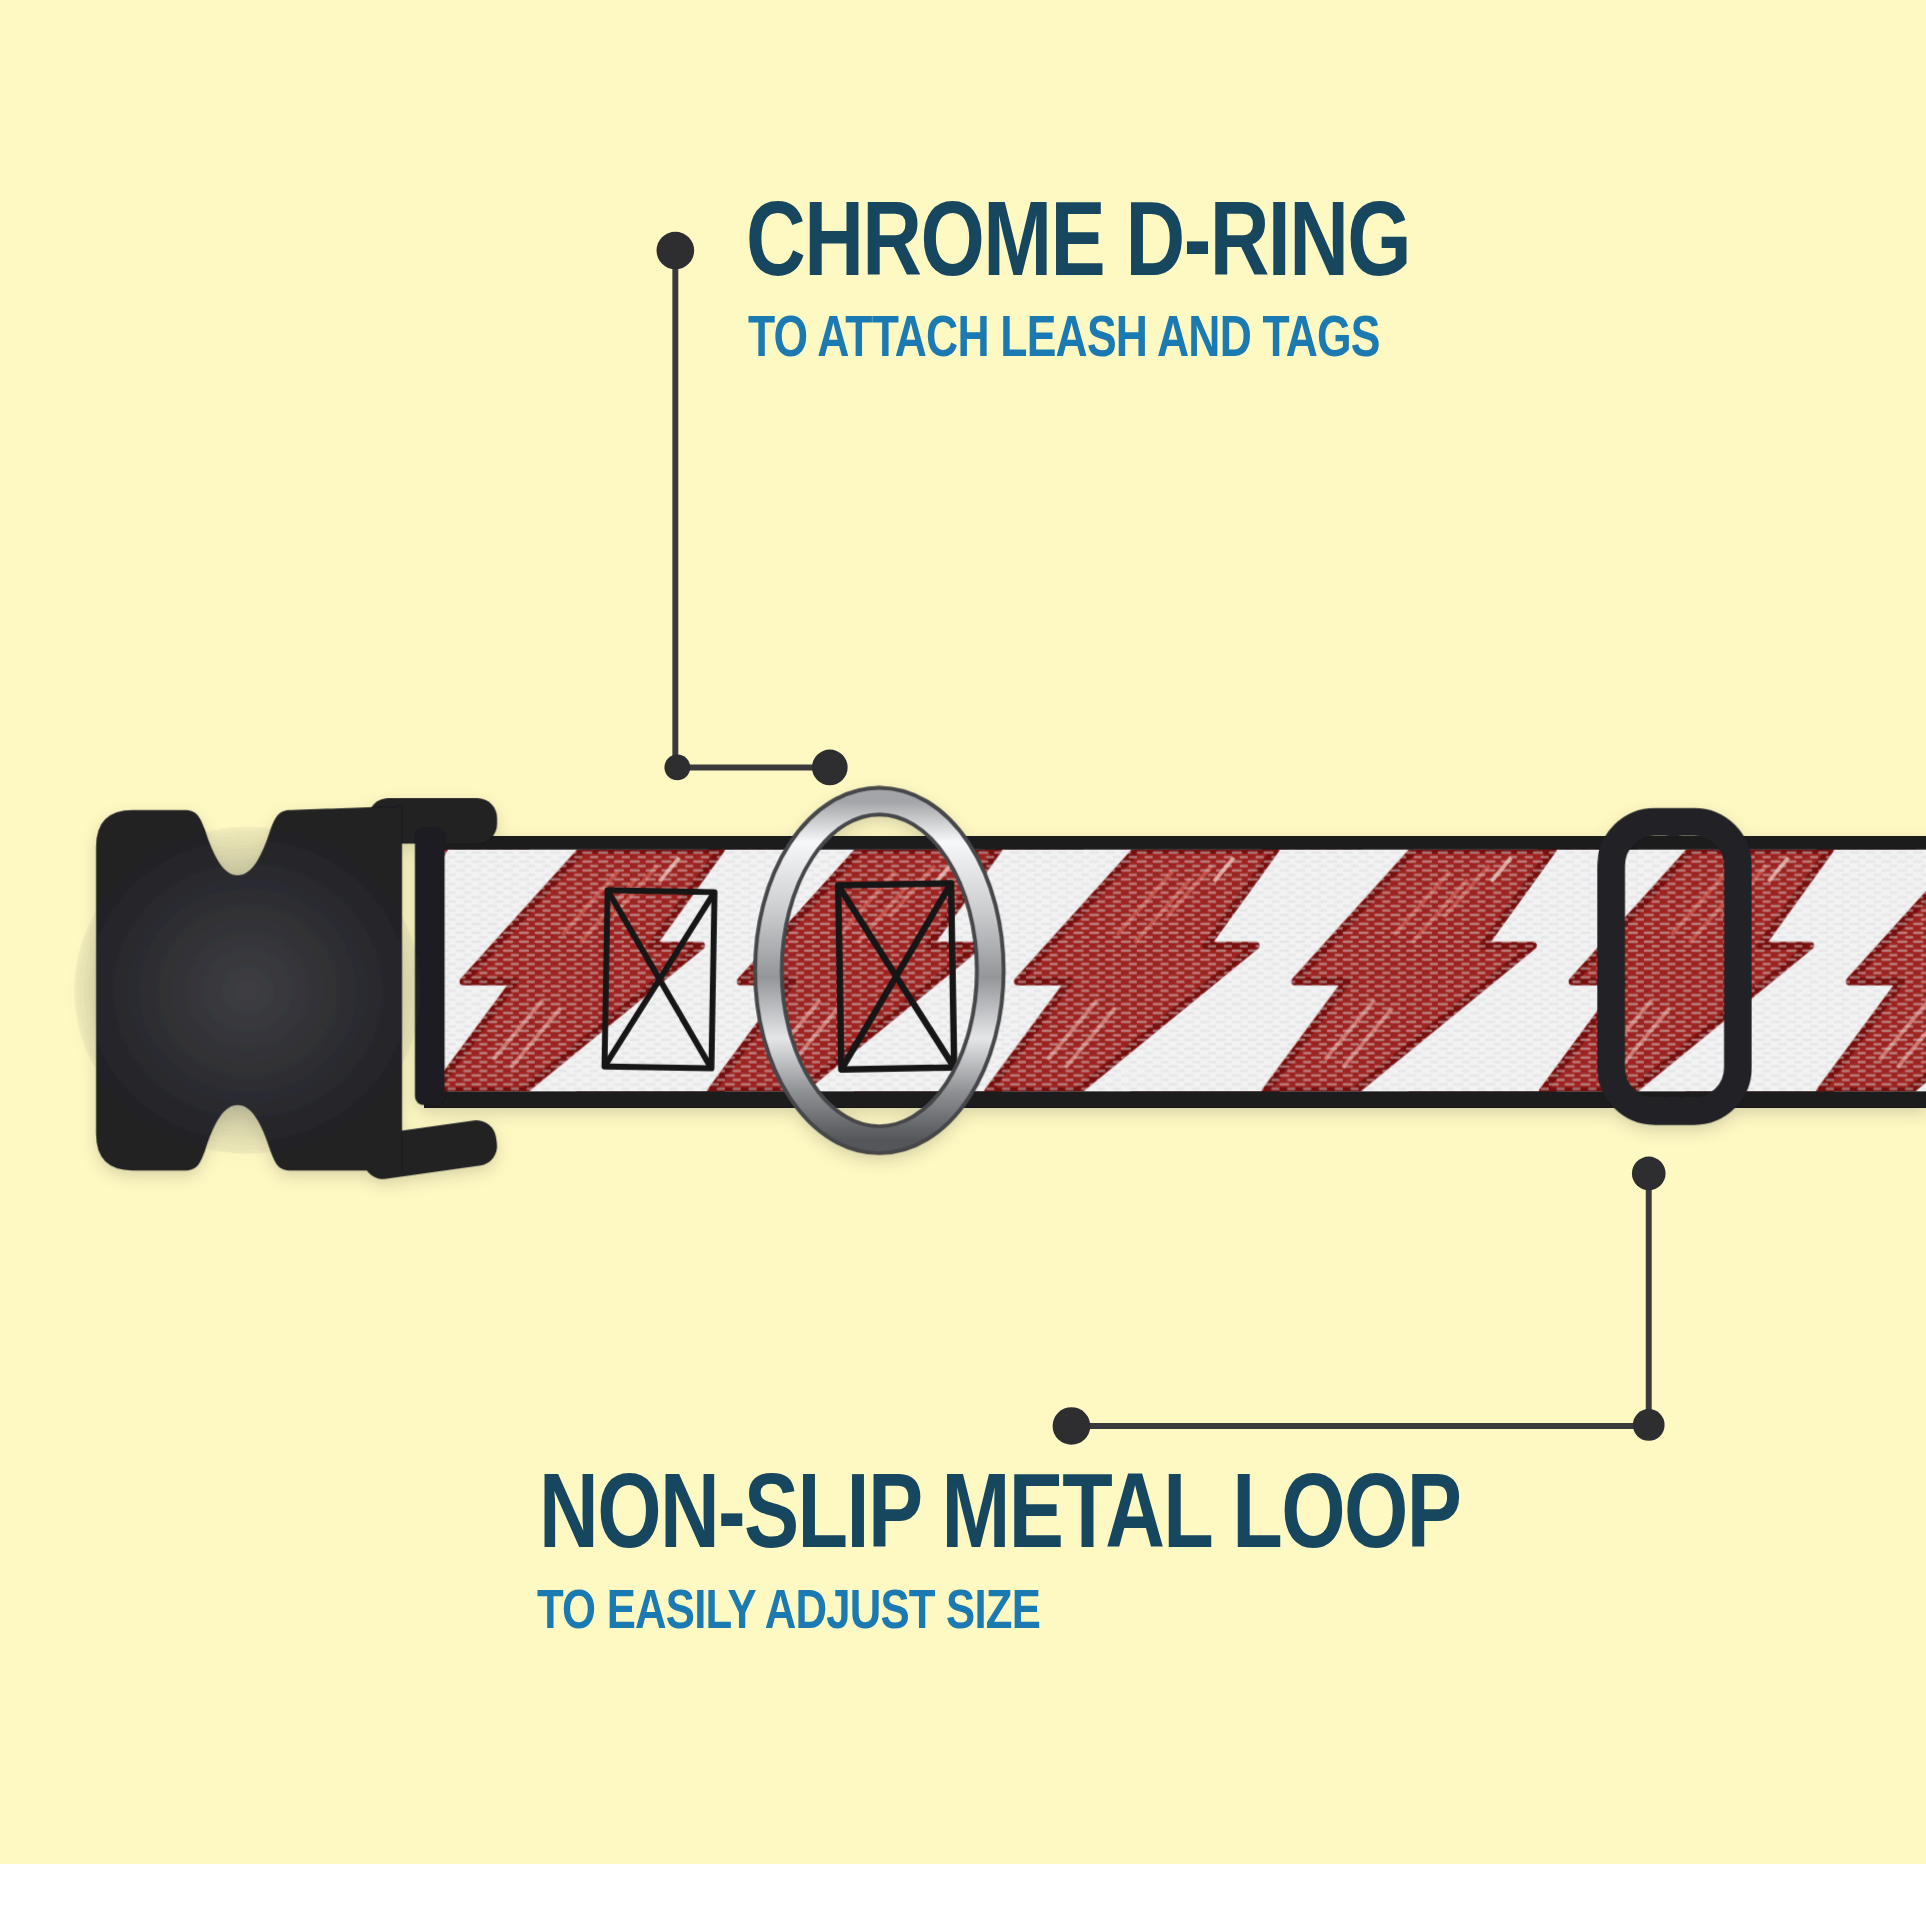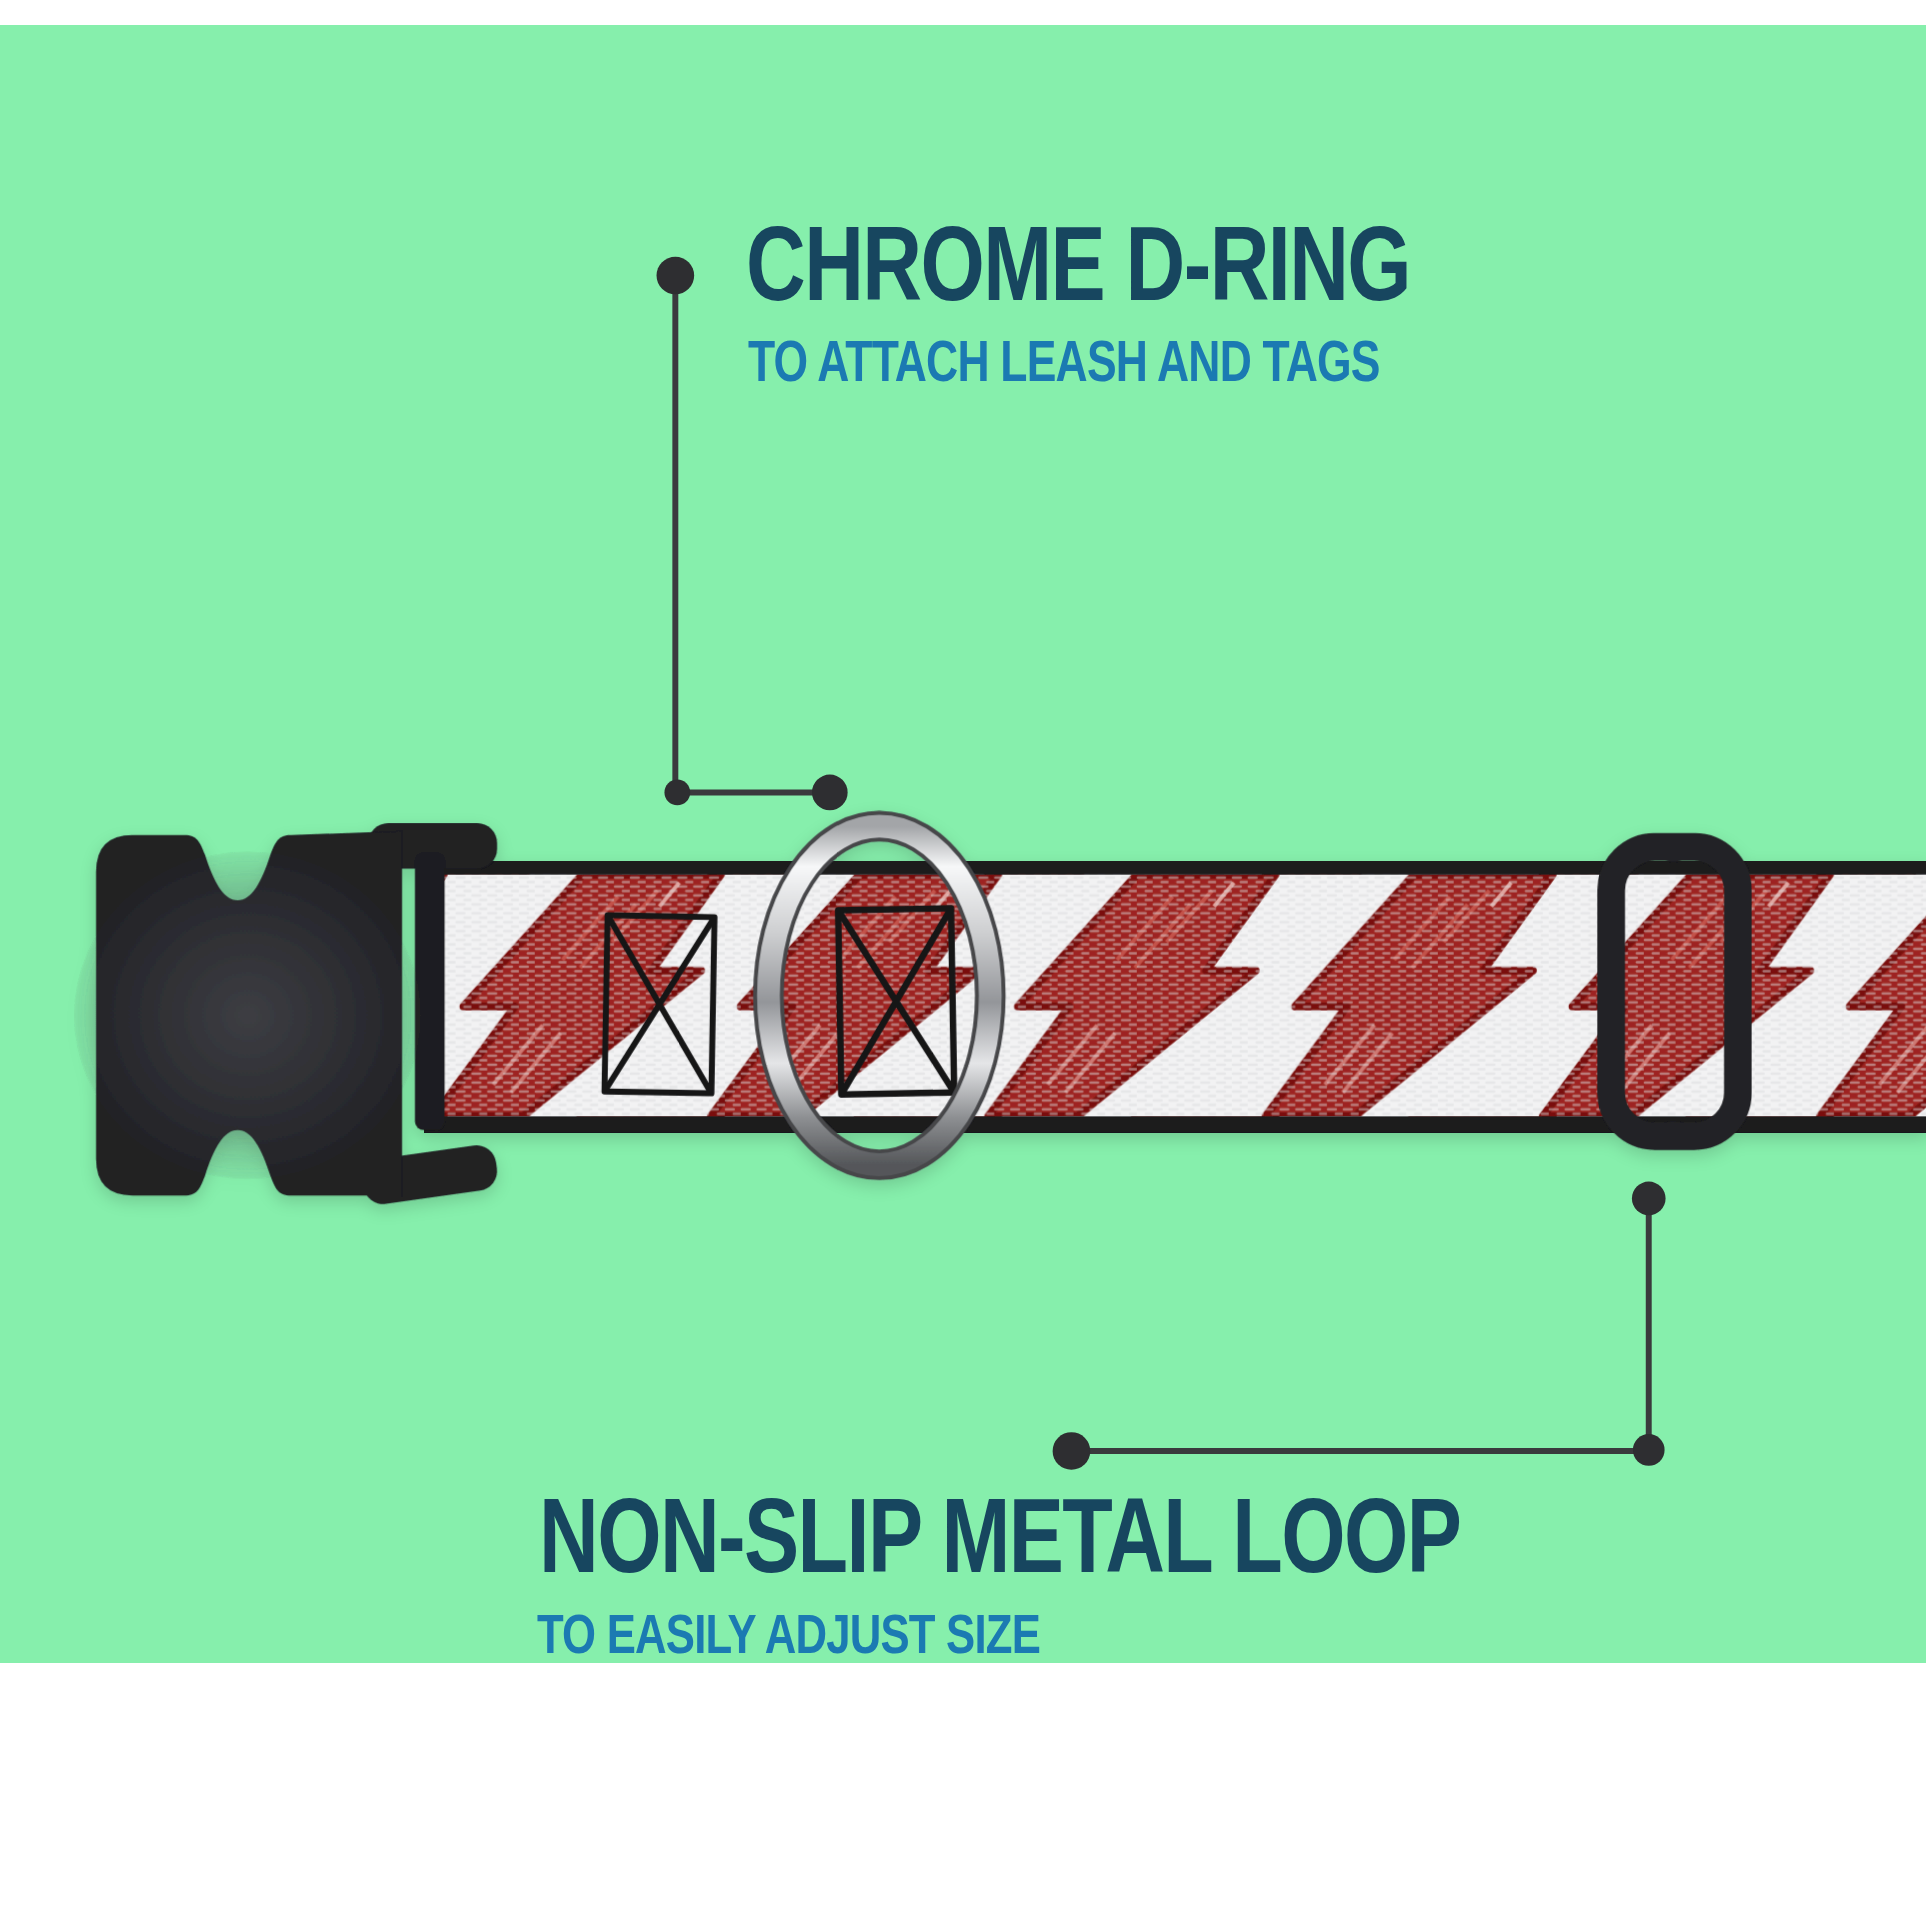--- a/index.html
+++ b/index.html
@@ -1,19 +1,18 @@
 <!DOCTYPE html>
 <html style="--title-color: #17465f; --subtitle-color: #1b7ab2; --callout-line: #3a3a3d; --callout-dot: #2e2e31; --webbing-red: #9e2420; --webbing-red-outline: #7a100e; --webbing-white: #f2f2f3; --hardware-black: #202024; --chrome-silver: #c9cacc; --background: #ffffff;"><head>
 <meta charset="utf-8">
 <style>
   html,body{margin:0;padding:0;background:#ffffff;}
   .canvas{
-    position:relative;width:1927px;height:1638px;background:#86efac;overflow:hidden;
+    position:relative;width:1927px;height:1864px;background:#fef9c3;overflow:hidden;
     font-family:"Liberation Sans", sans-serif;
-    margin-top:25px;
   }
   .canvas svg{position:absolute;left:0;top:0;}
   .callout-title{
     position:absolute;font-weight:700;line-height:1;white-space:nowrap;
     color:var(--title-color,#17465f);
     transform:scaleX(0.78);transform-origin:0 0;letter-spacing:-2px;
   }
   .callout-sub{
     position:absolute;font-weight:700;line-height:1;white-space:nowrap;
     color:var(--subtitle-color,#1b7ab2);

